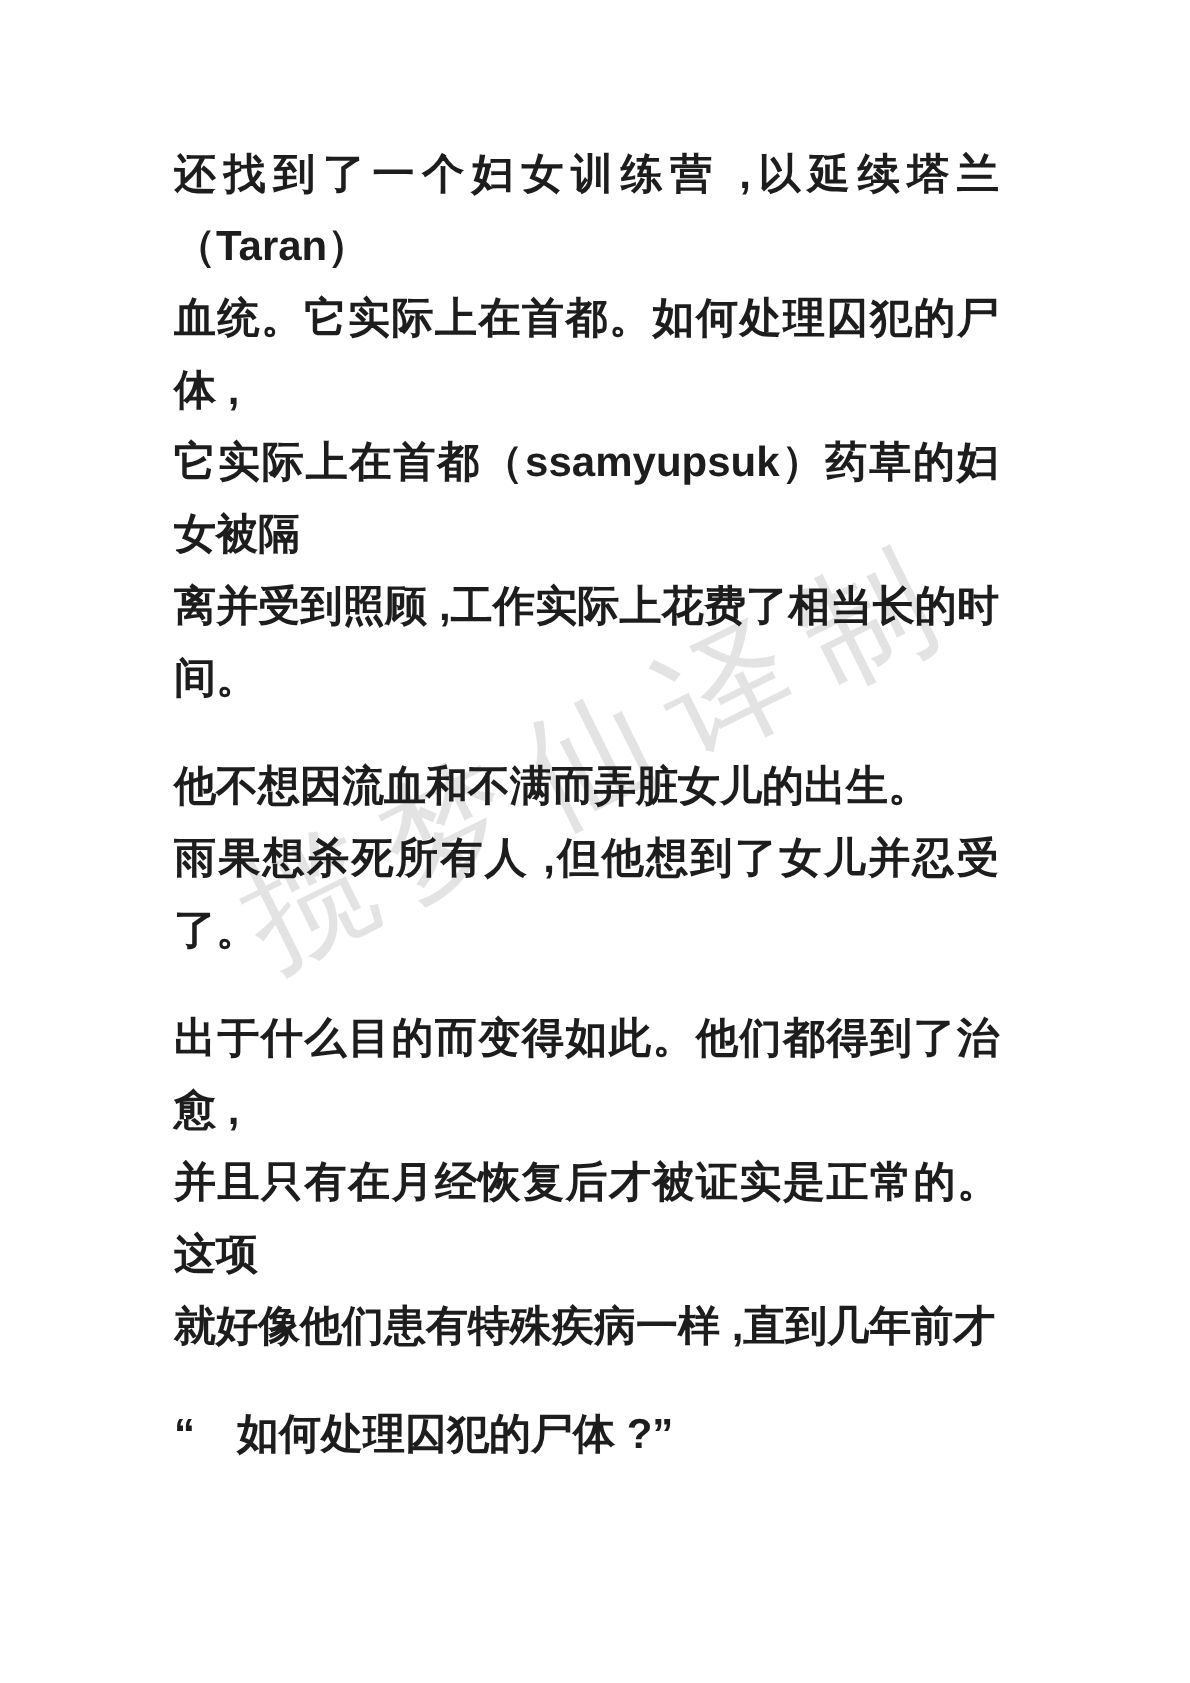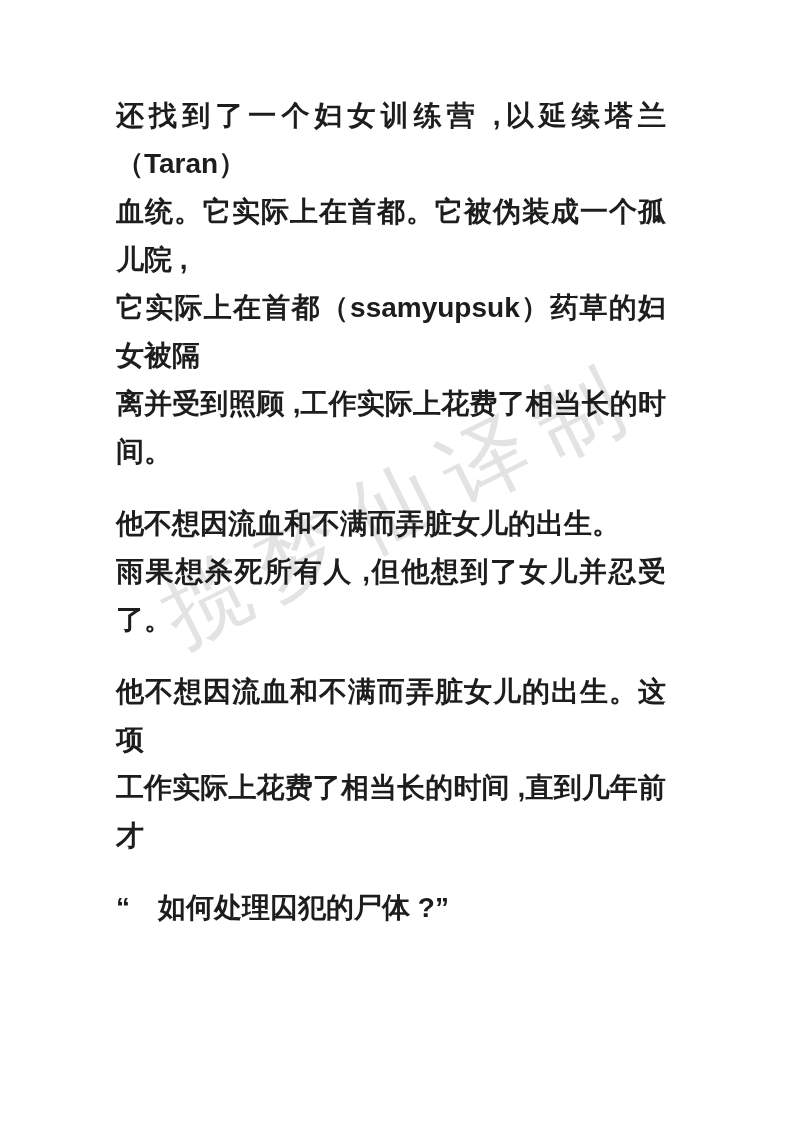--- a/index.html
+++ b/index.html
@@ -43,31 +43,32 @@
 </head>
 <body>
 
 <div class="page">
 
   <div class="watermark">揽梦仙译制</div>
 
   <div class="content">
     <div class="paragraph">
         <span class="text-line">还找到了一个妇女训练营 ,以延续塔兰（Taran）</span>
-        <span class="text-line">血统。它实际上在首都。它被伪装成一个孤儿院 ,</span>
+        <span class="text-line">血统。它实际上在首都。如何处理囚犯的尸体 ,</span>
         <span class="text-line">它实际上在首都（ssamyupsuk）药草的妇女被隔</span>
         <span class="text-line">离并受到照顾 ,工作实际上花费了相当长的时间。</span>
       </div>
     <div class="paragraph">
         <span class="text-line">他不想因流血和不满而弄脏女儿的出生。</span>
         <span class="text-line">雨果想杀死所有人 ,但他想到了女儿并忍受了。</span>
       </div>
     <div class="paragraph">
-        <span class="text-line">他不想因流血和不满而弄脏女儿的出生。这项</span>
-        <span class="text-line">工作实际上花费了相当长的时间 ,直到几年前才</span>
+        <span class="text-line">出于什么目的而变得如此。他们都得到了治愈 ,</span>
+        <span class="text-line">并且只有在月经恢复后才被证实是正常的。这项</span>
+        <span class="text-line">就好像他们患有特殊疾病一样 ,直到几年前才</span>
       </div>
     <div class="paragraph">
         <span class="text-line">“　如何处理囚犯的尸体 ?”</span>
       </div>
 
   </div>
 
 </div>
 
 </body></html>

